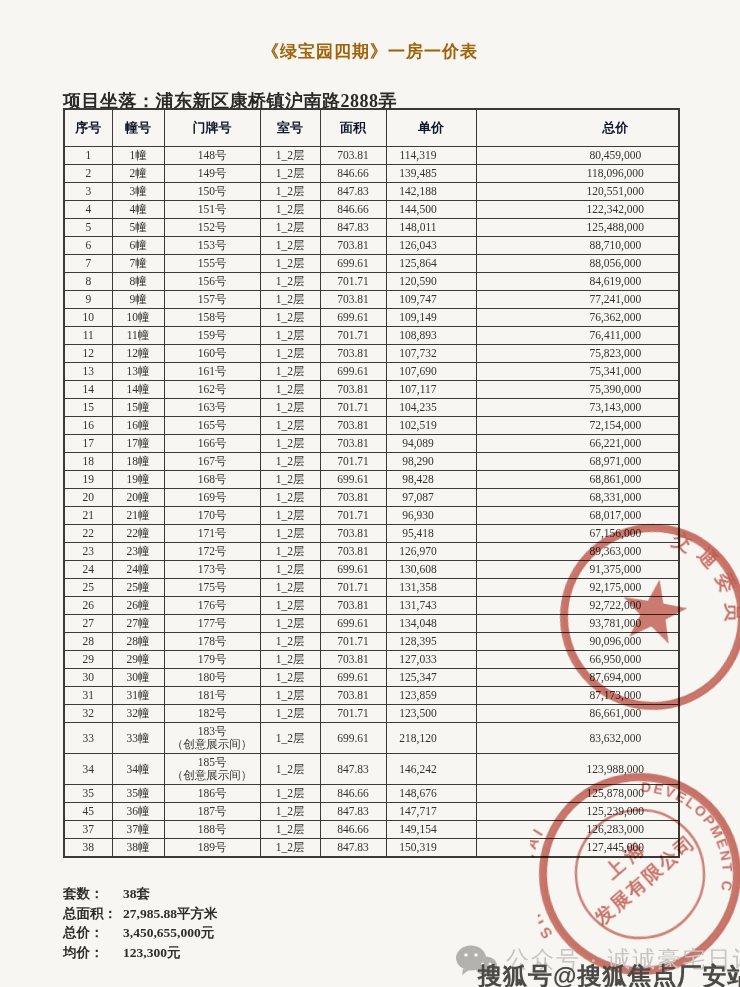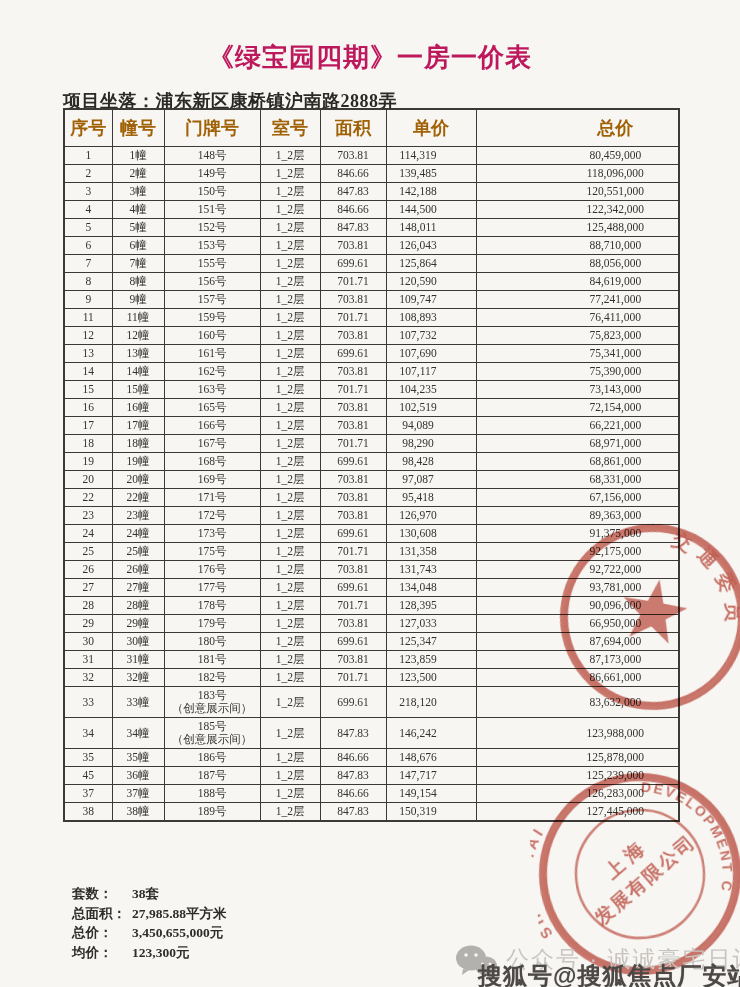--- a/index.html
+++ b/index.html
@@ -8,22 +8,22 @@
     width:740px;height:987px;
     margin:0 auto;
     background:#f7f6f3;
     overflow:hidden;
     font-family:"Liberation Serif","DejaVu Serif",serif;
     color:#2e2d2b;
   }
   .doc-title{
     position:absolute;top:40px;left:0;width:740px;
     text-align:center;
-    font-size:26px;font-weight:bold;letter-spacing:1px;
-    color:#be185d;
+    font-size:17px;font-weight:bold;letter-spacing:1px;
+    color:#a16207;
   }
   .location-line{
     position:absolute;top:89px;left:63px;
     font-size:18px;font-weight:bold;color:#2a2927;
     letter-spacing:0.5px;
   }
   table.price-table{
     position:absolute;top:108px;left:63px;
     width:615px;
     border-collapse:collapse;
@@ -33,36 +33,36 @@
   .price-table th,.price-table td{
     border:1px solid #3c3a37;
     text-align:center;
     vertical-align:middle;
     padding:2px 0;
     overflow:hidden;
   }
   .price-table{border:2px solid #3c3a37;}
   .price-table th{
     height:32px;
-    font-size:18px;font-weight:bold;color:#a16207;
+    font-size:13px;font-weight:bold;color:#0f172a;
   }
   .price-table td{
     font-size:11.5px;line-height:13px;color:#33322f;
     white-space:pre-line;
   }
   .c0{width:48px;} .c1{width:52px;} .c2{width:96px;}
   .c3{width:60px;} .c4{width:66px;} .c5{width:90px;} .c6{width:203px;}
   .price-table td:nth-child(6){padding-right:26px;font-family:Liberation Serif, serif;}
   .price-table th:last-child,.price-table td:last-child{padding-left:76px;}
   .summary{
     position:absolute;left:63px;top:884px;
     font-size:13.5px;font-weight:bold;color:#2e2d2b;
   }
   .summary-row{display:flex;line-height:19.5px;}
-  .summary-label{width:60px;margin-left:9px;}
+  .summary-label{width:60px;}
   .summary-value{}
   .stamp{position:absolute;mix-blend-mode:multiply;opacity:0.82;filter:blur(0.3px);}
   #stamp1{left:552px;top:516px;width:202px;height:202px;transform:rotate(10deg);}
   #stamp2{left:534px;top:768px;width:212px;height:212px;transform:rotate(-6deg);}
   .watermark-gray{
     position:absolute;left:506px;top:944px;
     font-family:"Liberation Sans","DejaVu Sans",sans-serif;
     font-size:23px;color:#c8c5c1;letter-spacing:2px;white-space:nowrap;
   }
   .wechat-icon{position:absolute;left:451px;top:942px;}
@@ -180,20 +180,29 @@
         <tr>
           <td>9</td>
           <td>9幢</td>
           <td>157号</td>
           <td>1_2层</td>
           <td>703.81</td>
           <td>109,747</td>
           <td>77,241,000</td>
         </tr>
         <tr>
+          <td>10</td>
+          <td>10幢</td>
+          <td>158号</td>
+          <td>1_2层</td>
+          <td>699.61</td>
+          <td>109,149</td>
+          <td>76,362,000</td>
+        </tr>
+        <tr>
           <td>11</td>
           <td>11幢</td>
           <td>159号</td>
           <td>1_2层</td>
           <td>701.71</td>
           <td>108,893</td>
           <td>76,411,000</td>
         </tr>
         <tr>
           <td>12</td>
@@ -268,20 +277,29 @@
           <td>68,861,000</td>
         </tr>
         <tr>
           <td>20</td>
           <td>20幢</td>
           <td>169号</td>
           <td>1_2层</td>
           <td>703.81</td>
           <td>97,087</td>
           <td>68,331,000</td>
+        </tr>
+        <tr>
+          <td>21</td>
+          <td>21幢</td>
+          <td>170号</td>
+          <td>1_2层</td>
+          <td>701.71</td>
+          <td>96,930</td>
+          <td>68,017,000</td>
         </tr>
         <tr>
           <td>22</td>
           <td>22幢</td>
           <td>171号</td>
           <td>1_2层</td>
           <td>703.81</td>
           <td>95,418</td>
           <td>67,156,000</td>
         </tr>

